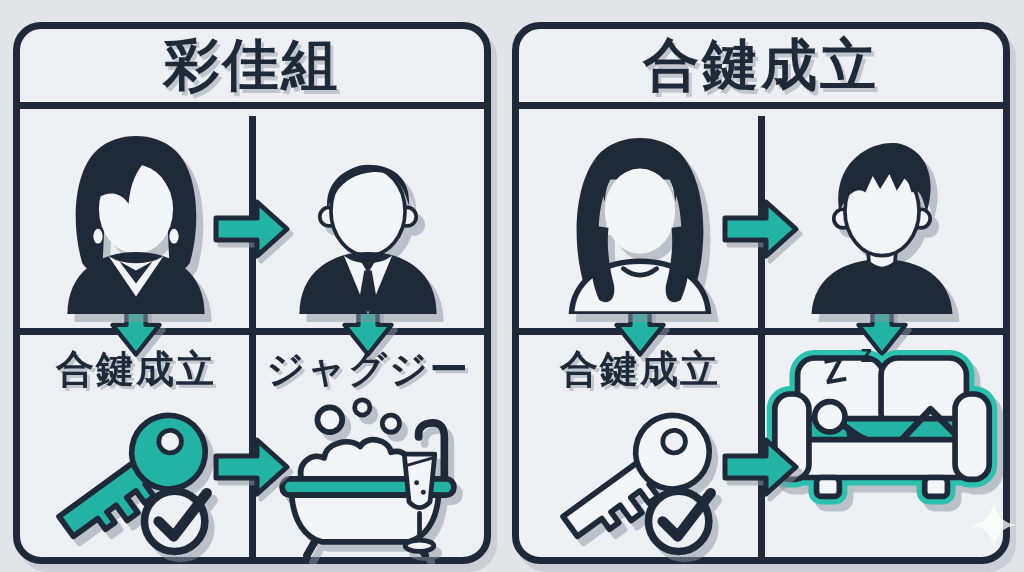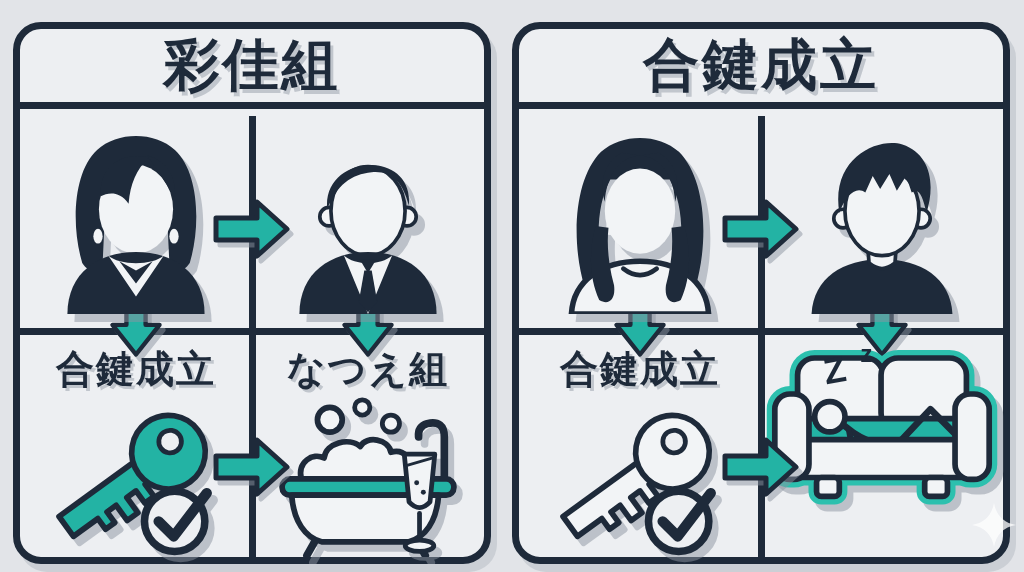--- a/index.html
+++ b/index.html
@@ -107,21 +107,21 @@
           <path class="keyfill" d="M12,76 H120 V102 H106 V118 H94 V102 H82 V122 H68 V102 H56 V116 H44 V102 H12 Z"></path>
           <circle class="keyfill" cx="146" cy="89" r="39"></circle>
           <circle cx="154" cy="81" r="12" fill="#edeff2" stroke-width="5"></circle>
         </g>
         <circle cx="144" cy="134" r="32" fill="#edeff2" stroke="#1e2a3a" stroke-width="8"></circle>
         <path d="M127,134 L143,150 L178,104" fill="none" stroke="#1e2a3a" stroke-width="11" stroke-linecap="round" stroke-linejoin="round"></path>
       </svg>
     </div>
 
     <div class="cell br">
-      <div class="label">なつえ組</div>
+      <div class="label">ジャグジー</div>
       <svg class="icon" width="226" height="168" viewBox="0 0 228 170">
         <g stroke="#1e2a3a" stroke-linejoin="round" stroke-linecap="round">
           <circle cx="74" cy="26" r="13" fill="#f2f4f6" stroke-width="6"></circle>
           <circle cx="108" cy="13" r="8" fill="#f2f4f6" stroke-width="5"></circle>
           <circle cx="138" cy="30" r="9" fill="#f2f4f6" stroke-width="5"></circle>
           <path d="M194,88 V44 Q194,26 176,30 Q166,33 167,44" fill="none" stroke-width="8"></path>
           <path d="M44,88 C40,70 56,60 68,66 C70,50 94,44 106,54 C112,42 136,46 138,60 C152,56 162,68 156,82 L154,92 L46,92 Z" fill="#f2f4f6" stroke-width="6"></path>
           <rect x="24" y="88" width="180" height="17" rx="8" fill="#23b3a4" stroke-width="6"></rect>
           <path d="M34,105 C36,132 48,150 66,154 L156,154 C174,150 186,132 188,105 Z" fill="#f2f4f6" stroke-width="6"></path>
           <path d="M58,154 L50,168" fill="none" stroke-width="8"></path>

